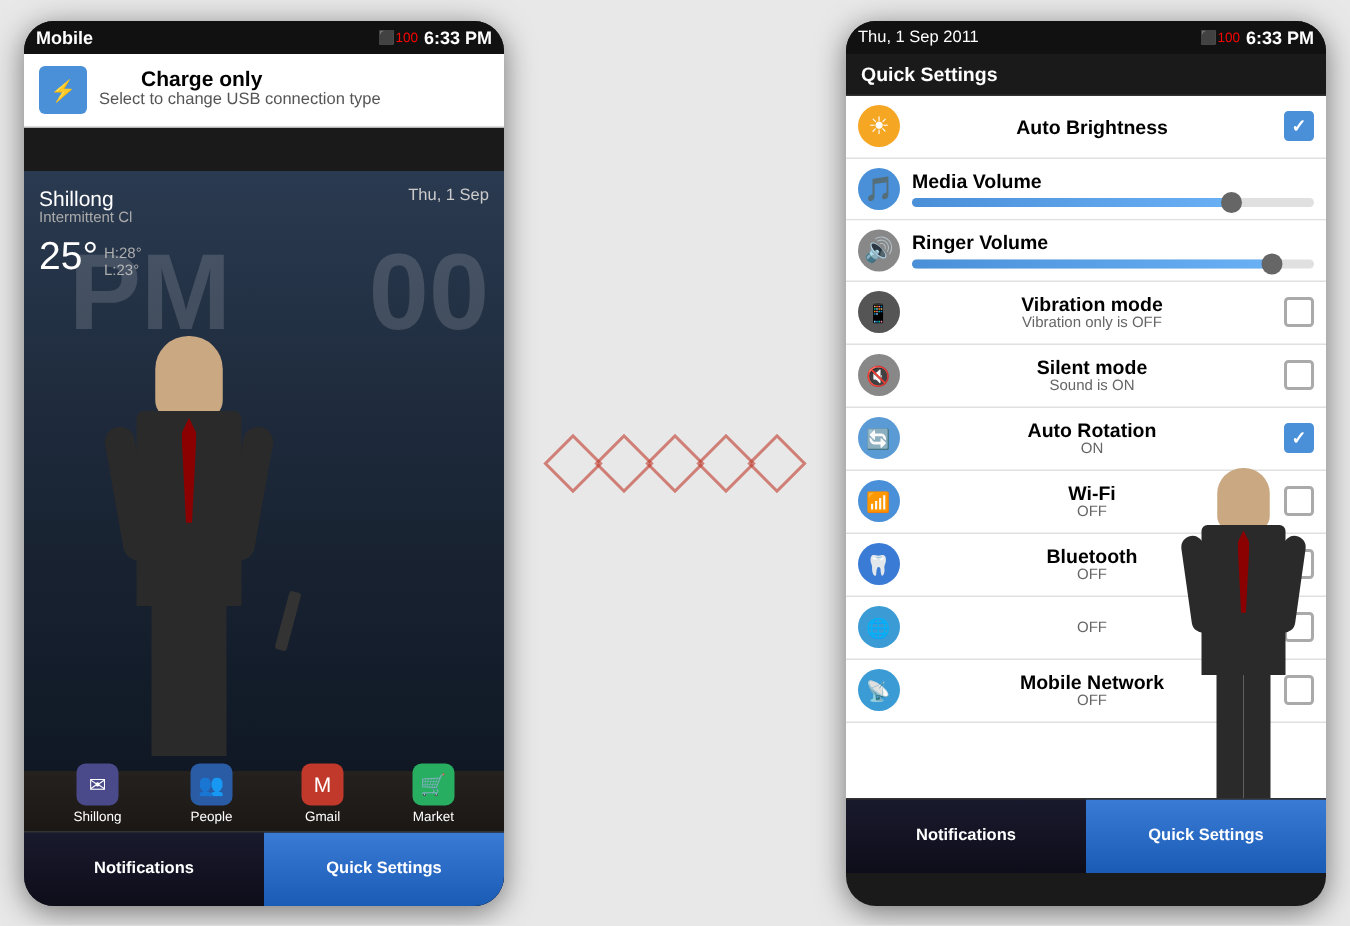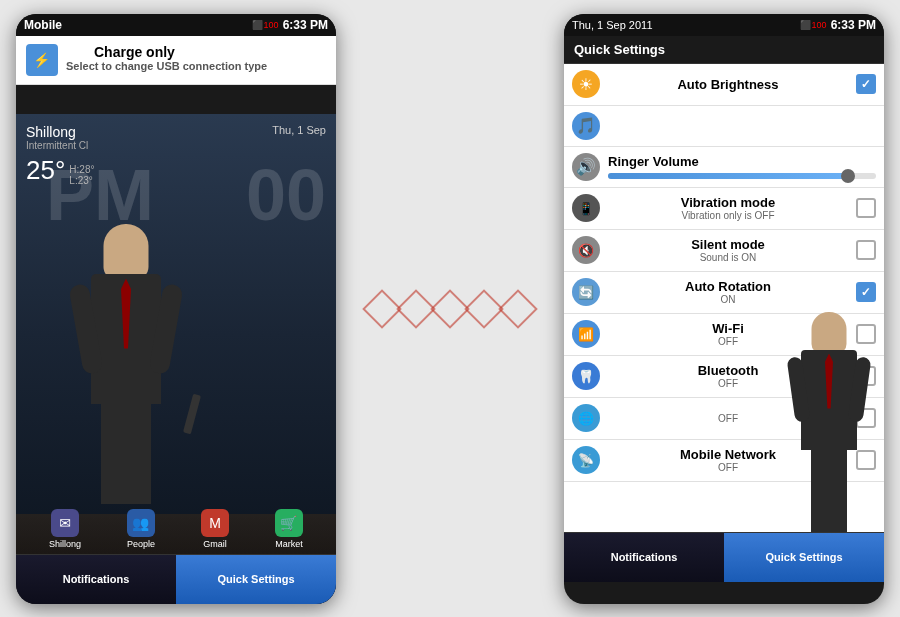--- a/index.html
+++ b/index.html
@@ -72,21 +72,20 @@
     .notif-text h3 {
       font-size: 14px;
       font-weight: bold;
       color: #000;
       margin-left: 28px;
     }
 
     .notif-text p {
       font-size: 11px;
       color: #555;
-      font-weight: bold;
     }
 
     .phone-bg {
       position: absolute;
       top: 100px;
       left: 0;
       right: 0;
       bottom: 50px;
       background: linear-gradient(to bottom, #2a3a50 0%, #1a2535 50%, #0d1520 100%);
       overflow: hidden;
@@ -483,20 +482,27 @@
           <div class="setting-icon" style="background:#f5a623;color:#fff;font-size:16px;">☀</div>
           <div class="setting-text">
             <div class="title">Auto Brightness</div>
           </div>
           <div class="setting-checkbox checked"></div>
         </div>
 
         <div class="setting-item-slider">
           <div class="slider-row">
             <div class="setting-icon" style="background:#4a90d9;color:#fff;">🎵</div>
+            <div class="slider-area">
+              <div class="title">Media Volume</div>
+              <div class="slider-container">
+                <div class="slider-fill" style="width:80%;"></div>
+                <div class="slider-thumb" style="left:77%;"></div>
+              </div>
+            </div>
           </div>
         </div>
 
         <div class="setting-item-slider">
           <div class="slider-row">
             <div class="setting-icon" style="background:#888;color:#fff;">🔊</div>
             <div class="slider-area">
               <div class="title">Ringer Volume</div>
               <div class="slider-container">
                 <div class="slider-fill" style="width:90%;"></div>

